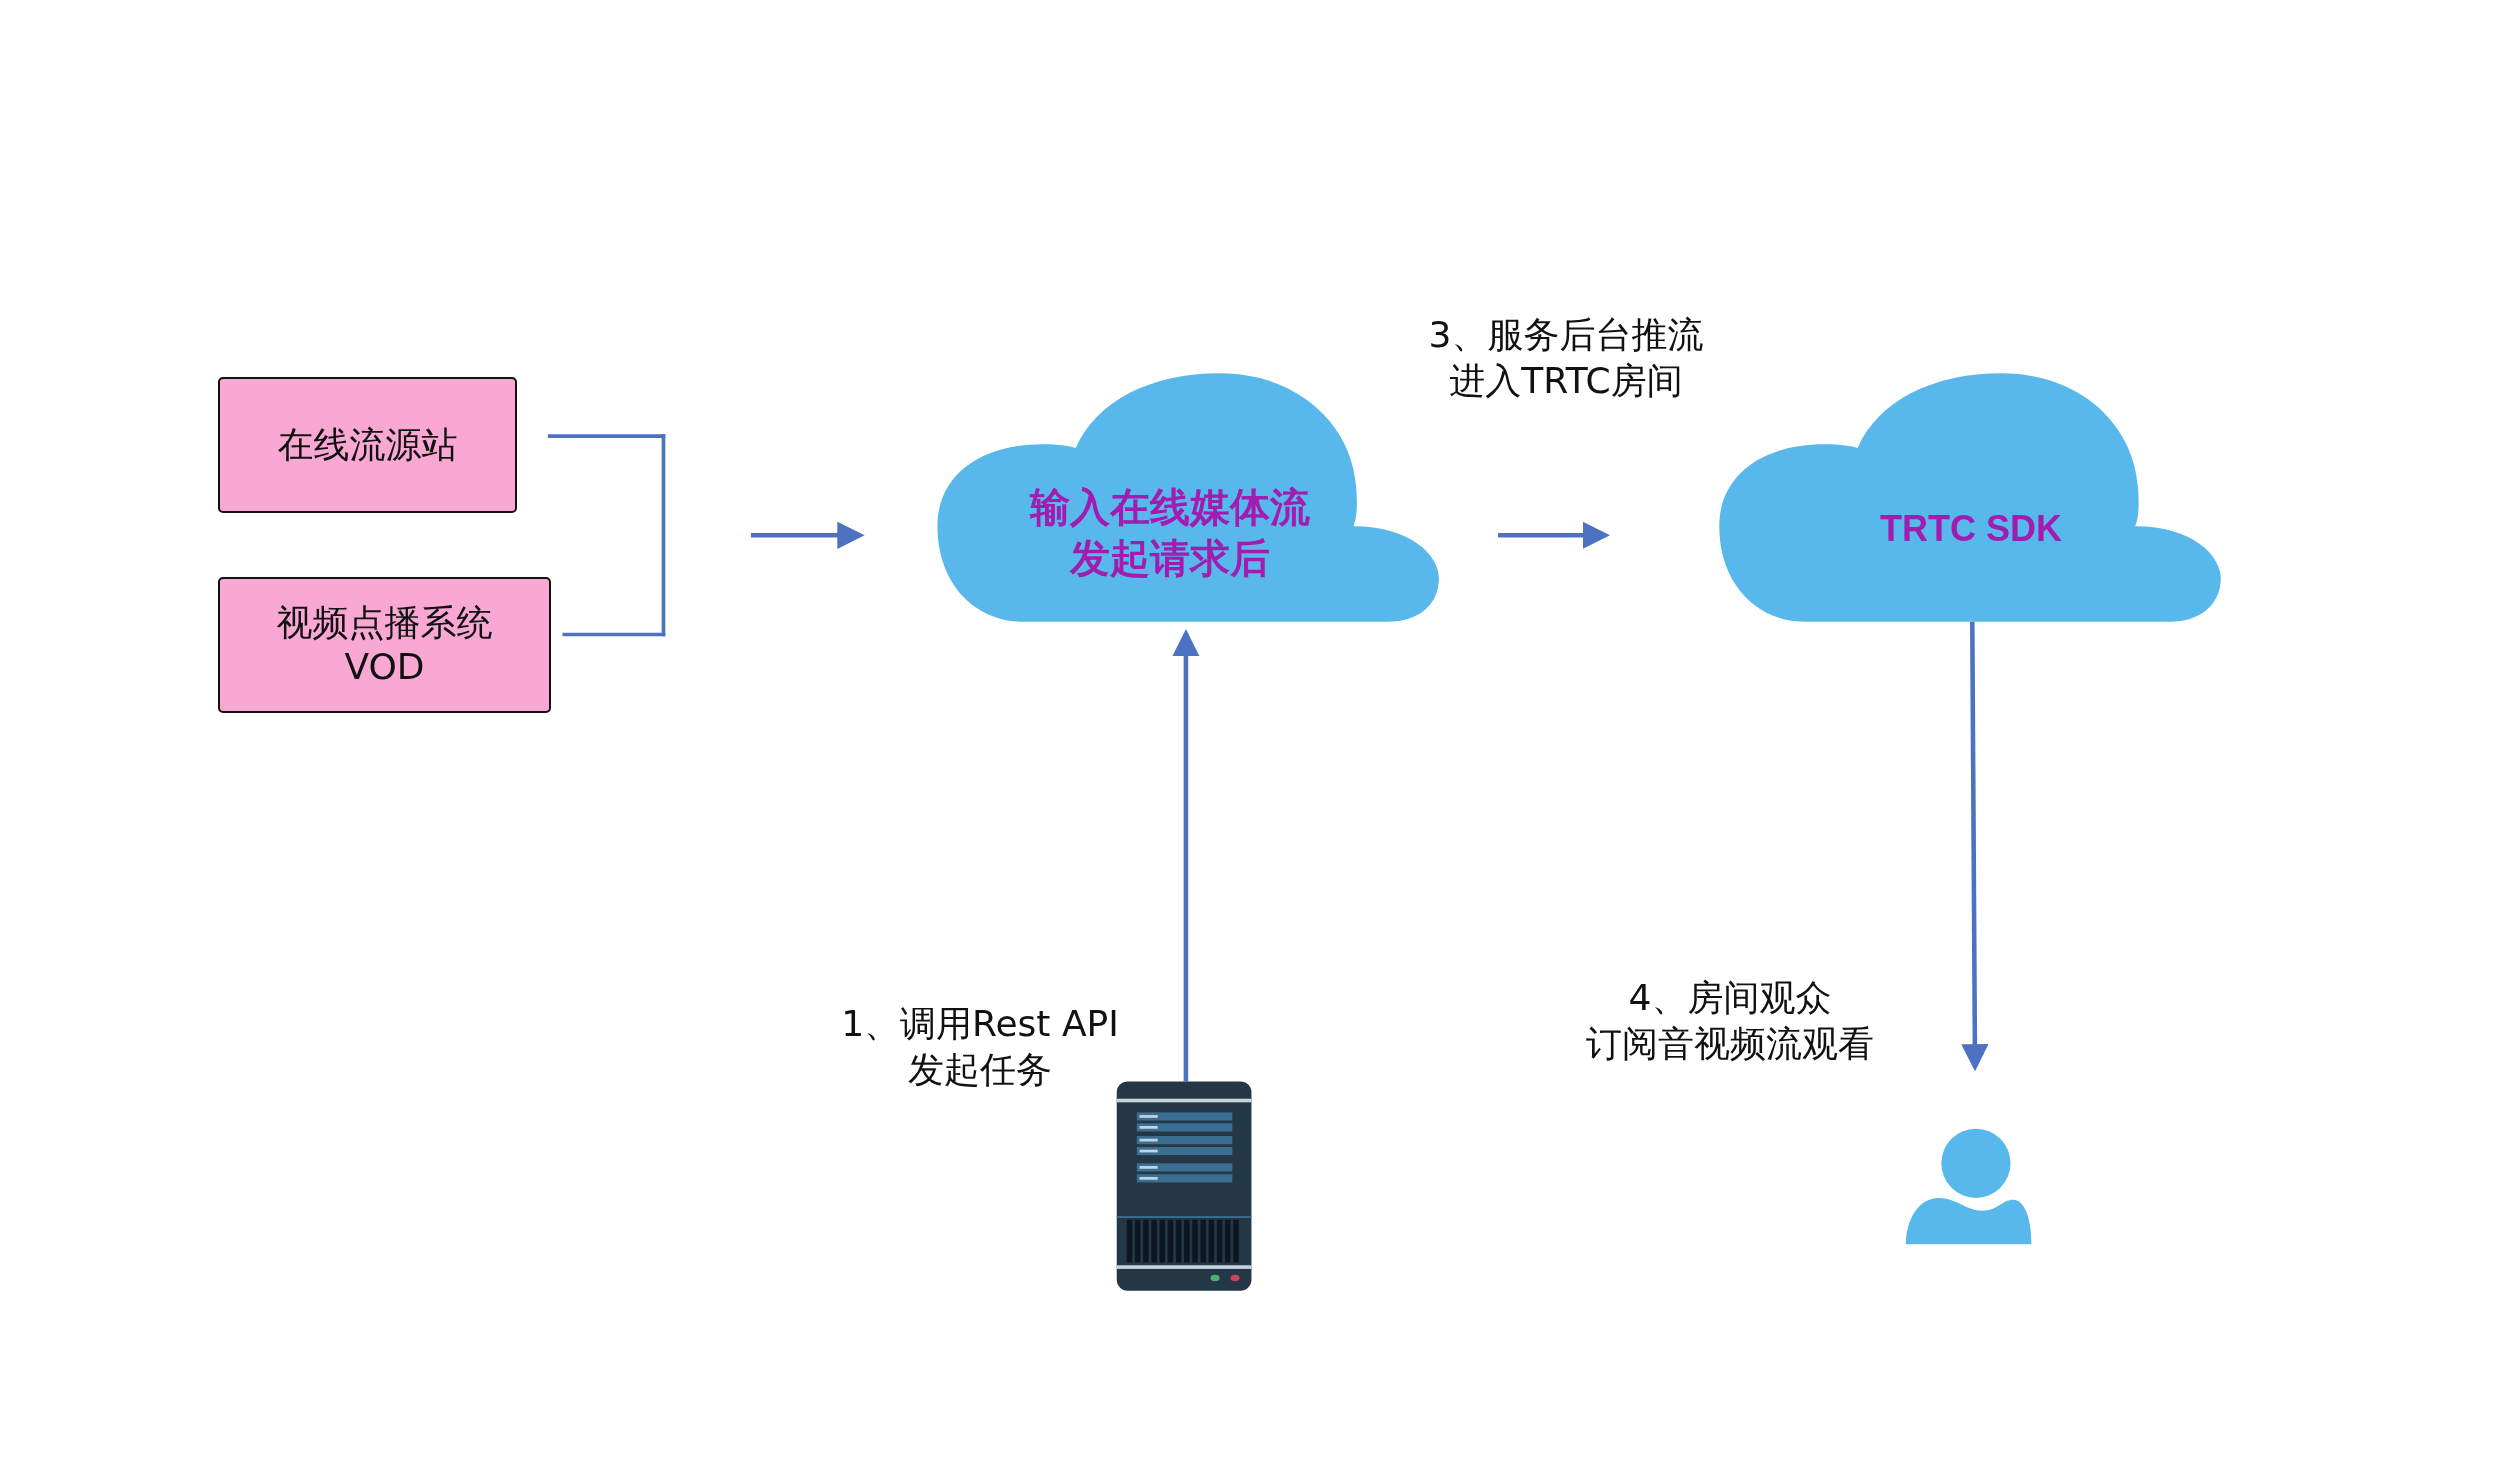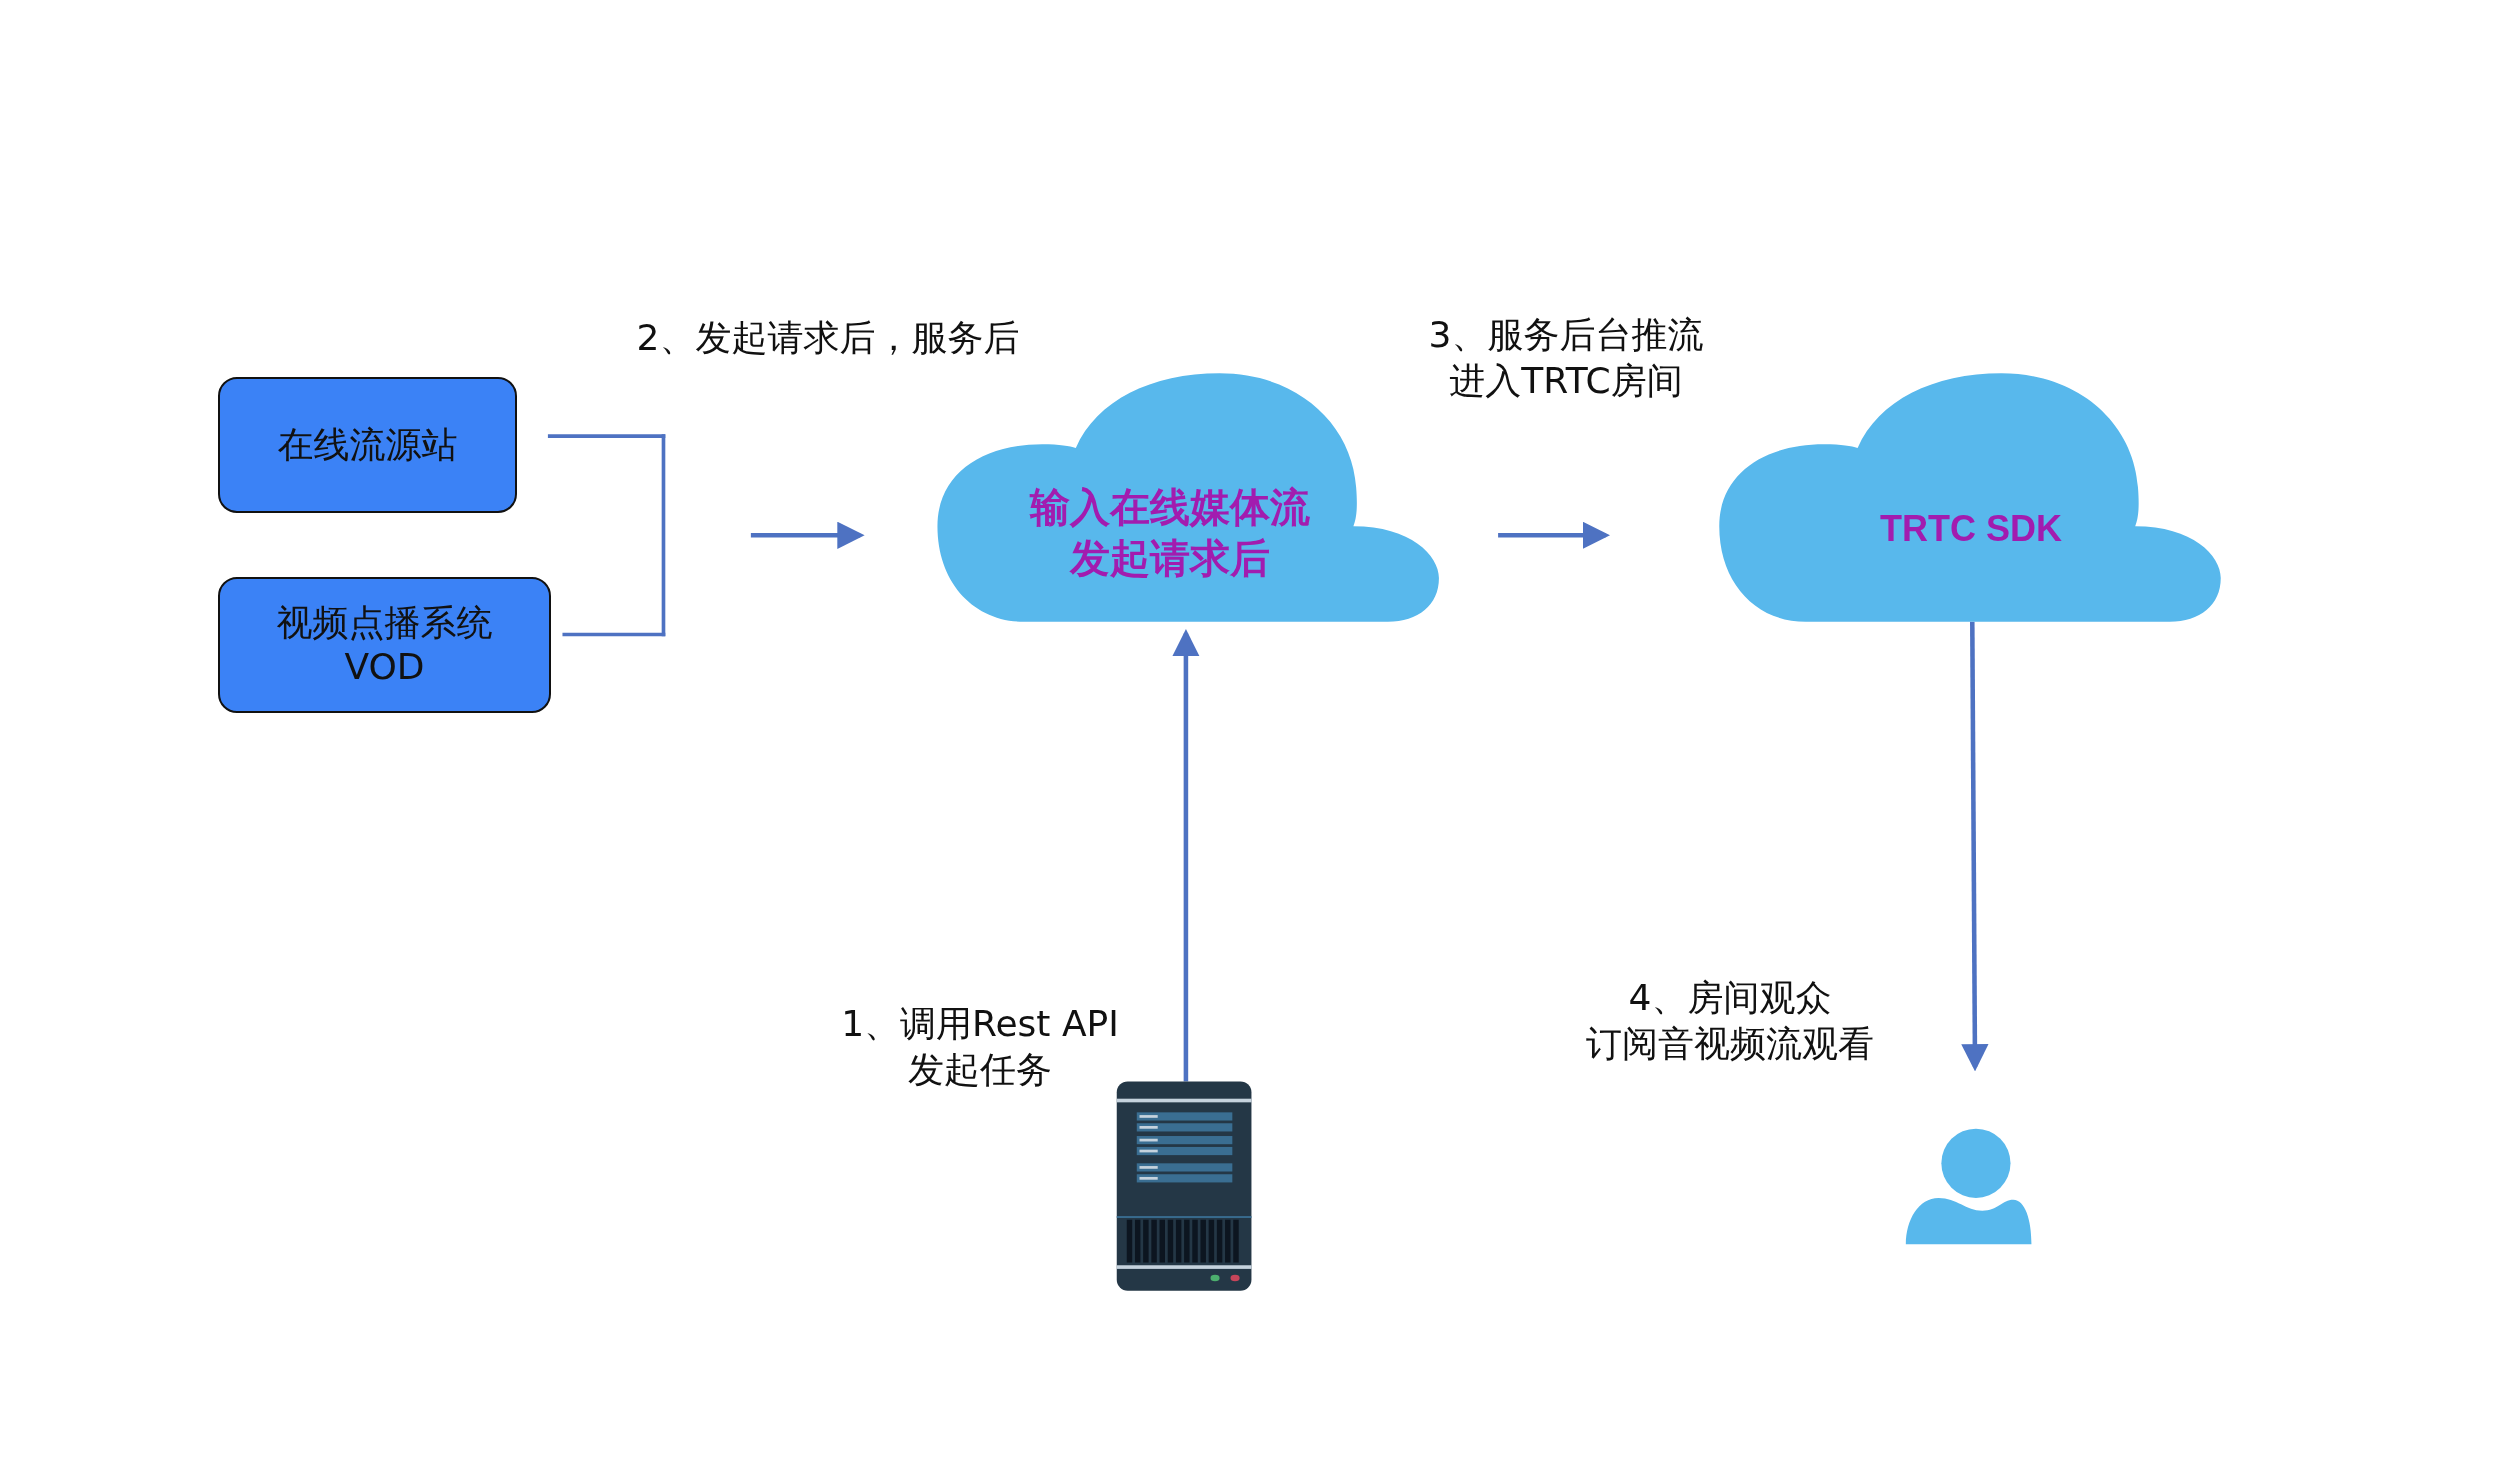--- a/index.html
+++ b/index.html
@@ -1,19 +1,19 @@
 <!DOCTYPE html>
 <html style="font-size:14.6px"><head>
 <meta charset="utf-8">
 <style>
   html, body { margin: 0; padding: 0; background: #ffffff; }
   body { width: 2512px; height: 1462px; position: relative; overflow: hidden;
          font-family: "DejaVu Sans", "Liberation Sans", sans-serif; color: #111; }
-  .box { position: absolute; box-sizing: border-box; border: 2.7px solid #111; border-radius: 19px;
-         background: #3b82f6; display: flex; flex-direction: column; align-items: center; justify-content: center;
+  .box { position: absolute; box-sizing: border-box; border: 2.7px solid #111; border-radius: 5px;
+         background: #f9a8d4; display: flex; flex-direction: column; align-items: center; justify-content: center;
          font-size: 36px; line-height: 44px; text-align: center; }
   .label { position: absolute; text-align: center; font-size: 36px; line-height: 46px; white-space: nowrap;
            transform: translateX(-50%); }
   .cloud-text { position: absolute; text-align: center; color: #a21caf; font-weight: bold; font-size: 40px;
                 line-height: 51px; white-space: nowrap; transform: translateX(-50%); }
   svg.overlay { position: absolute; left: 0; top: 0; }
 </style>
 </head>
 <body>
 
@@ -96,21 +96,20 @@
 
 <div class="box" style="left:218px; top:377px; width:299px; height:136px;">
   <span>在线流源站</span>
 </div>
 <div class="box" style="left:218px; top:577px; width:333px; height:136px;">
   <span>视频点播系统</span>
   <span>VOD</span>
 </div>
 
 <div class="label" style="left:828px; top:315px;">
-  <div>2、发起请求后，服务后</div>
 </div>
 <div class="label" style="left:1566px; top:312px;">
   <div>3、服务后台推流</div>
   <div>进入TRTC房间</div>
 </div>
 <div class="label" style="left:980px; top:975px;margin-top:26px;">
   <div>1、调用Rest API</div>
   <div>发起任务</div>
 </div>
 <div class="label" style="left:1730px; top:975px;">

